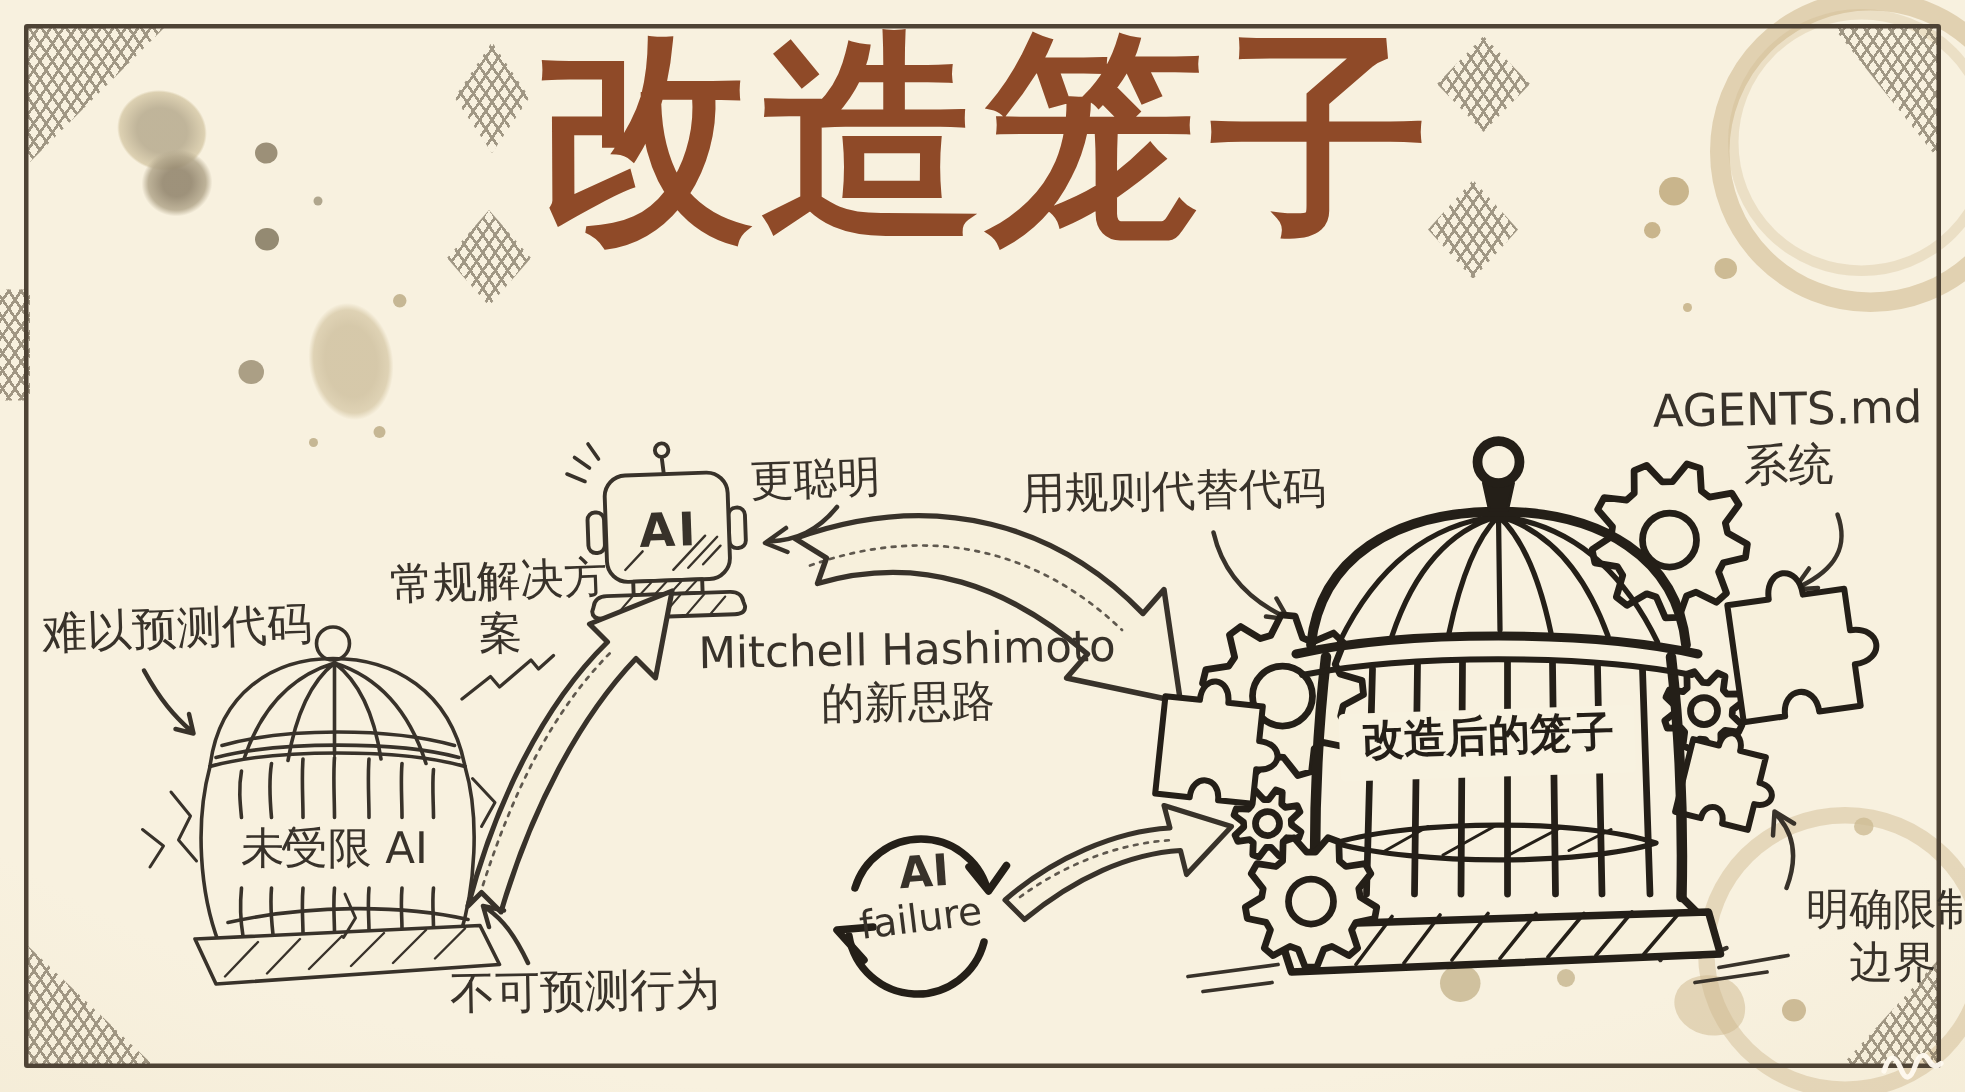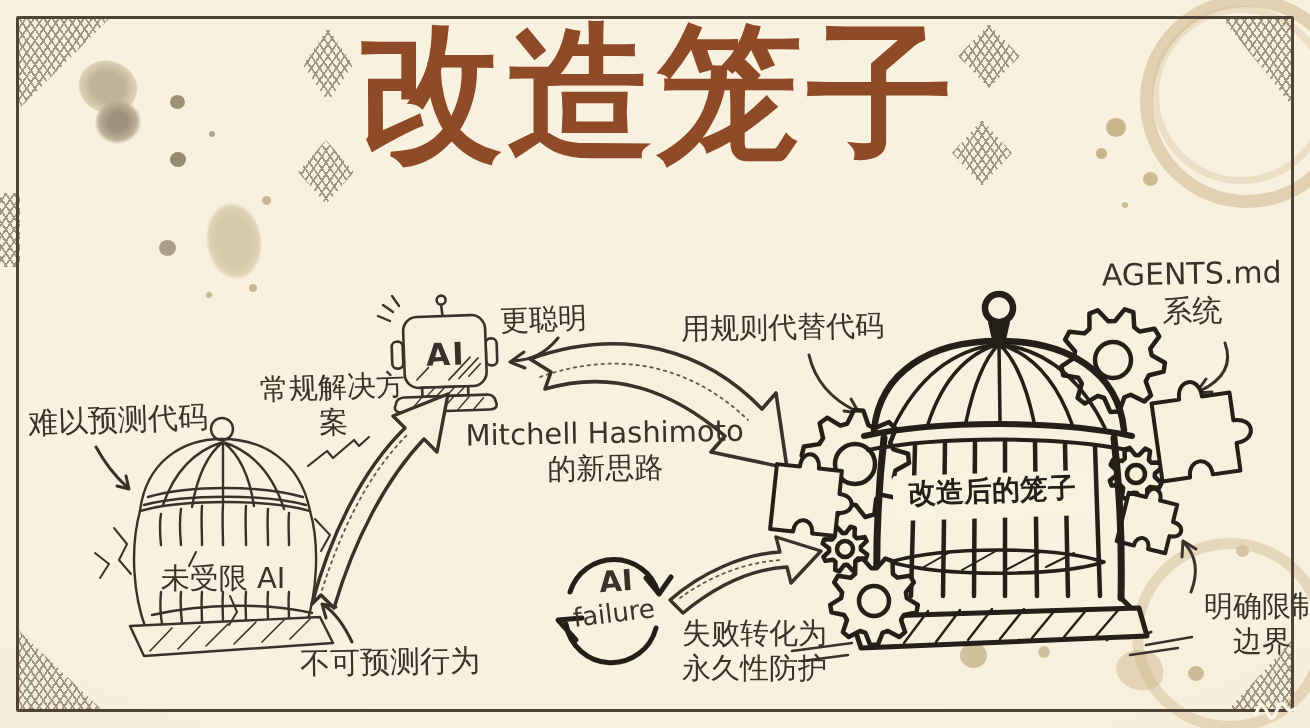--- a/index.html
+++ b/index.html
@@ -201,24 +201,22 @@
   <div class="title">改造笼子</div>
 
   <div class="txt" style="left:28px;top:402px;font-size:30px;transform:rotate(-2deg);">难以预测代码</div>
   <div class="txt center" style="left:248px;top:370px;width:170px;font-size:29px;transform:rotate(-2deg);">常规解决方
 案</div>
   <div class="txt center" style="left:424px;top:336px;width:44px;font-size:31px;font-weight:700;letter-spacing:2px;transform:rotate(-2deg);">AI</div>
   <div class="txt" style="left:500px;top:302px;font-size:29px;transform:rotate(-2deg);">更聪明</div>
   <div class="txt center" style="left:455px;top:416px;width:300px;font-size:29px;transform:rotate(-1deg);">Mitchell Hashimoto
 的新思路</div>
   <div class="txt" style="left:681px;top:310px;font-size:29px;transform:rotate(-1deg);">用规则代替代码</div>
-  <div class="txt center" style="left:148px;top:548px;width:150px;font-size:29px;margin-top:13px;">未受限 AI</div>
+  <div class="txt center" style="left:148px;top:548px;width:150px;font-size:29px;">未受限 AI</div>
   <div class="txt" style="left:300px;top:644px;font-size:30px;transform:rotate(-1deg);">不可预测行为</div>
   <div class="txt center" style="left:586px;top:564px;width:60px;font-size:29px;font-weight:600;transform:rotate(-4deg);">AI</div>
   <div class="txt center" style="left:568px;top:598px;width:92px;font-size:26px;transform:rotate(-7deg);">failure</div>
-  <div class="txt" style="left:682px;top:616px;font-size:29px;">失败转化为
-永久性防护</div>
   <div class="txt center" style="left:894px;top:474px;width:196px;font-size:28px;font-weight:600;color:var(--ink-bold);transform:rotate(-2deg);">改造后的笼子</div>
   <div class="txt center" style="left:1086px;top:256px;width:212px;font-size:30px;transform:rotate(-1deg);">AGENTS.md
 系统</div>
   <div class="txt center" style="left:1192px;top:589px;width:140px;font-size:29px;">明确限制
 边界</div>
 </div>
 
 </body></html>

